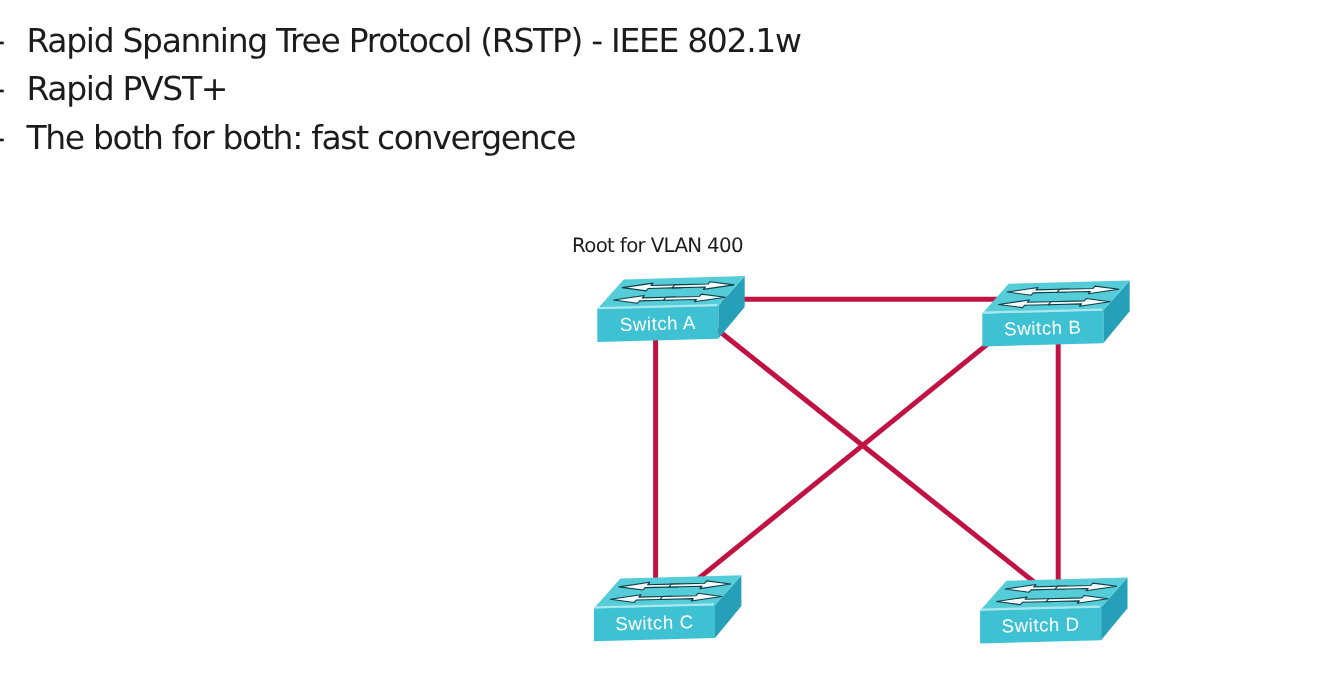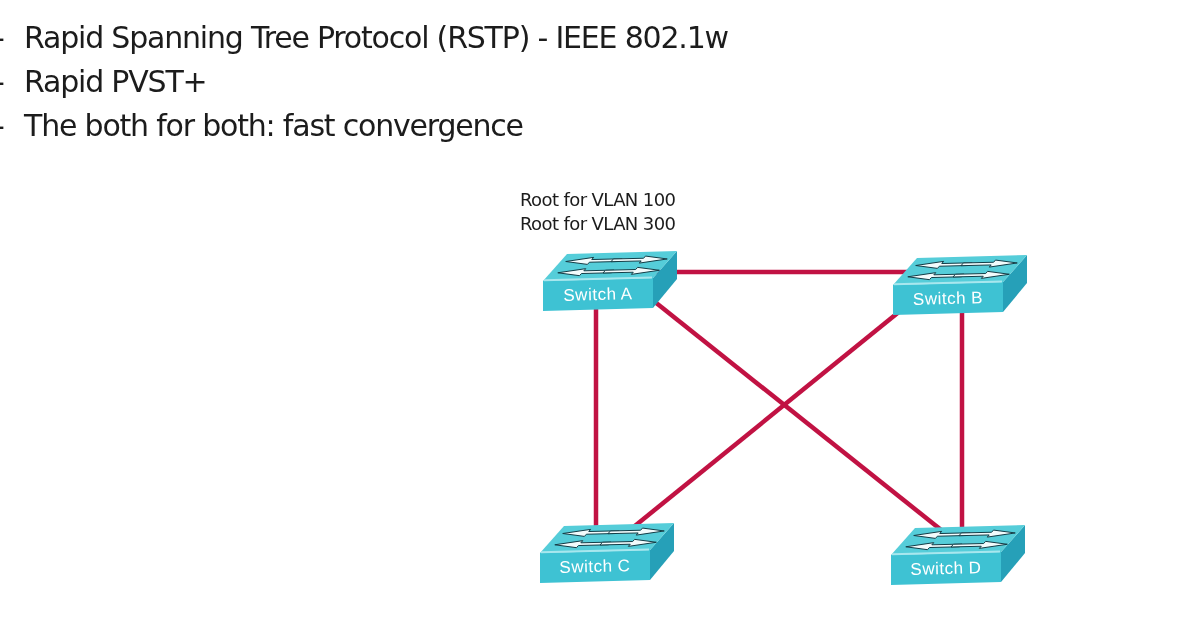--- a/index.html
+++ b/index.html
@@ -106,22 +106,21 @@
   </div>
 
   <svg class="links" width="1200" height="630">
     <line class="link" x1="640" y1="272" x2="930" y2="272"></line>
     <line class="link" x1="596" y1="300" x2="596" y2="545"></line>
     <line class="link" x1="640" y1="290" x2="950" y2="537"></line>
     <line class="link" x1="905" y1="307" x2="620" y2="538"></line>
     <line class="link" x1="962" y1="300" x2="962" y2="545"></line>
   </svg>
 
-  <div class="annot" style="left:520px; top:189px">Root for VLAN 100</div>
-  <div class="annot" style="left:520px; top:213px">Root for VLAN 300</div>
+  <div class="annot" style="left:520px; top:213px">Root for VLAN 400</div>
 
   <div class="switch" style="left:541px; top:249px">
     <svg class="sw-svg" viewBox="0 0 146 66" width="146" height="66">
         <use href="#switch-symbol"></use>
       </svg>
     <div class="sw-label">Switch A</div>
   </div>
 
   <div class="switch" style="left:891px; top:253px">
     <svg class="sw-svg" viewBox="0 0 146 66" width="146" height="66">

